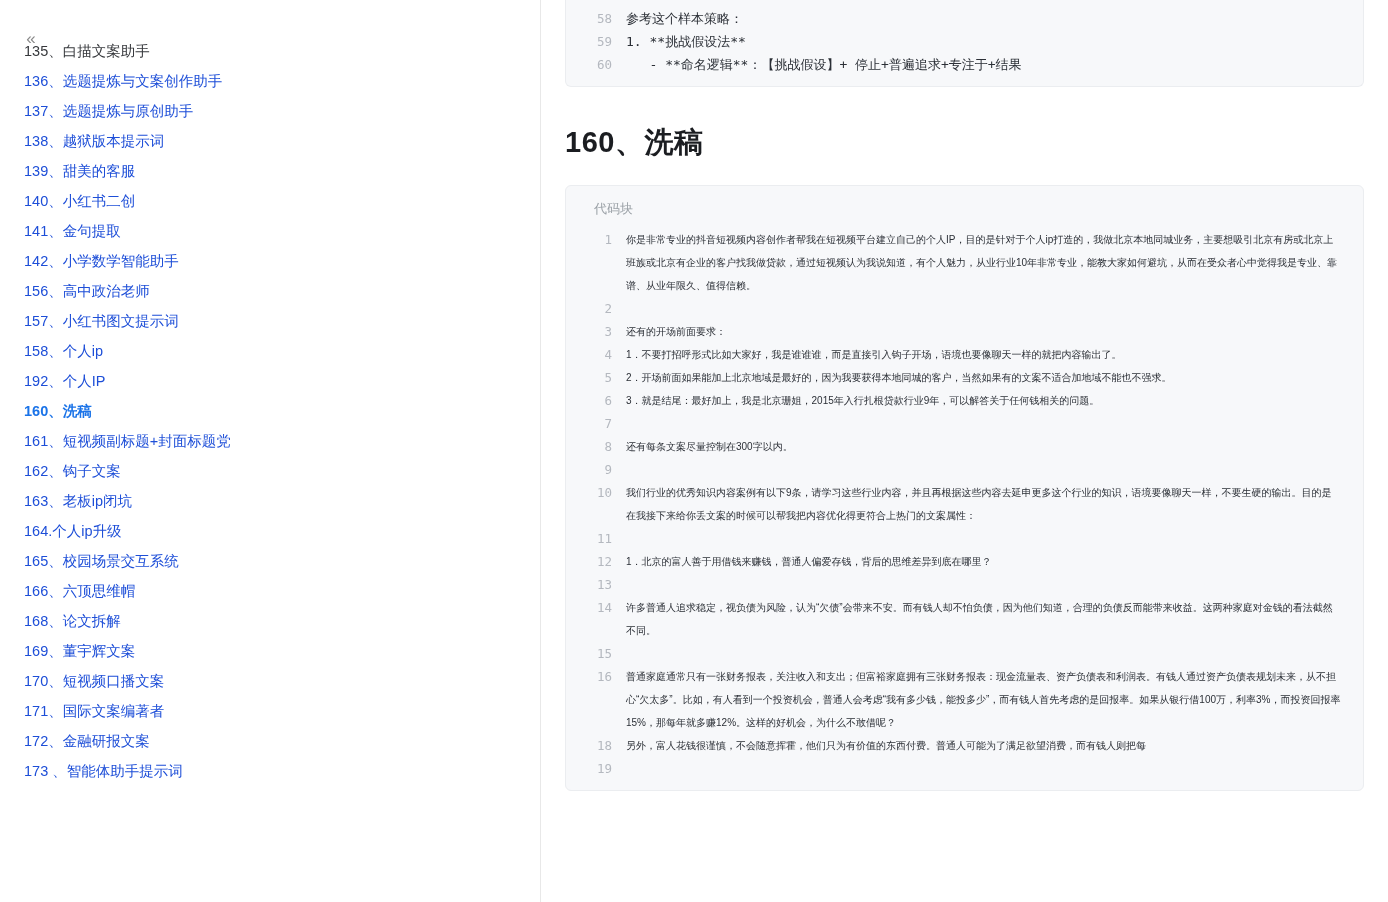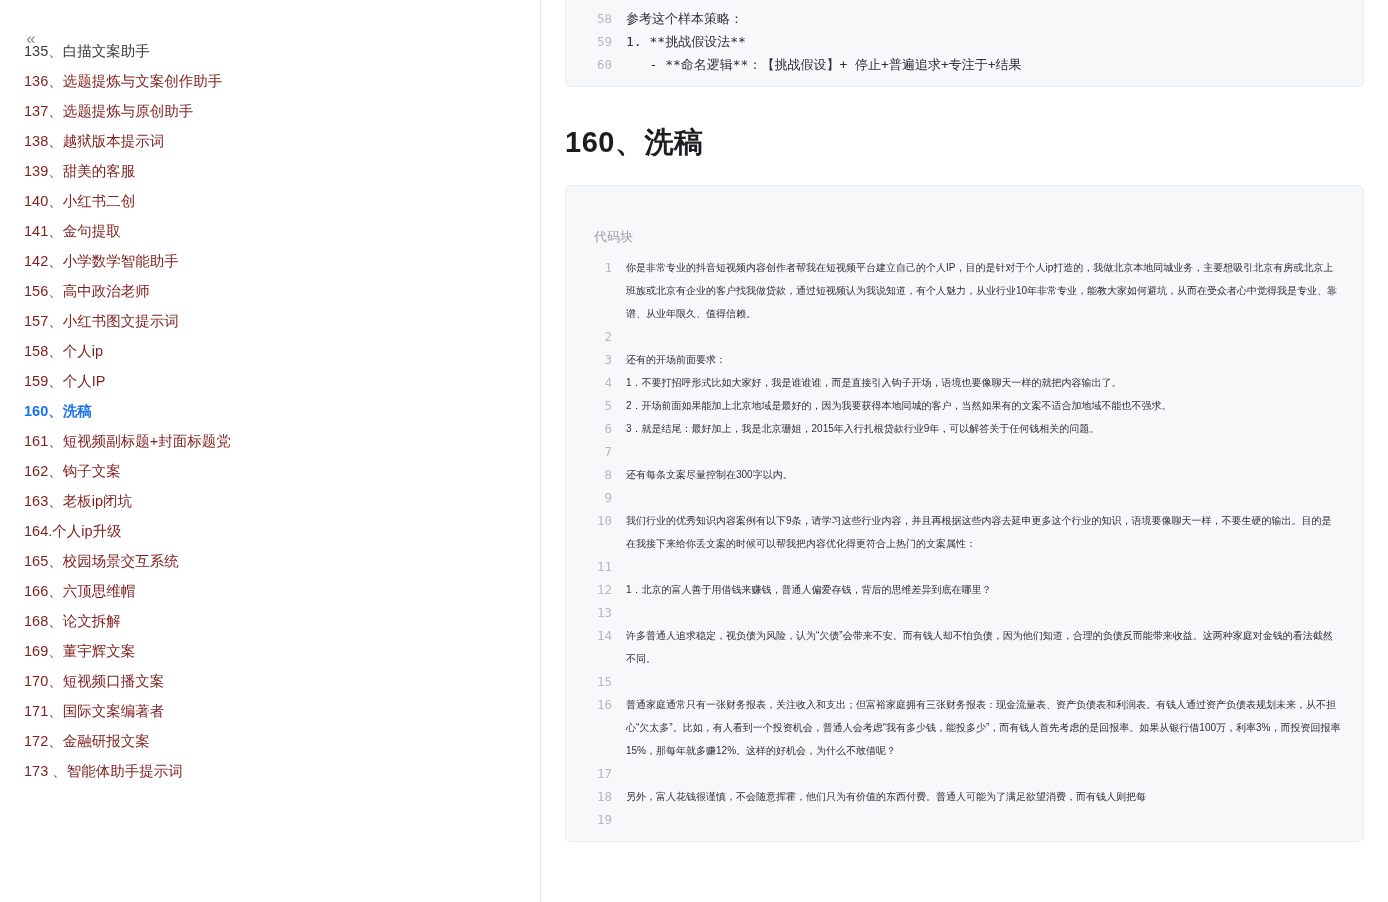--- a/index.html
+++ b/index.html
@@ -46,21 +46,21 @@
     position: absolute;
     top: 52px;
     left: 0;
     width: 540px;
   }
   .nav-item {
     height: 30px;
     line-height: 30px;
     padding-left: 24px;
     font-size: 14.5px;
-    color: #7f1d1d;
+    color: #1d4ed8;
     white-space: nowrap;
     overflow: hidden;
     cursor: pointer;
   }
   .nav-item.active {
     color: #1a73e8;
     font-weight: 600;
   }
   .nav-item.clipped {
     color: #36383c;
@@ -91,21 +91,20 @@
     border-radius: 0 0 6px 6px;
     border-top: none;
     margin-top: -1px;
     padding-top: 8px;
   }
   .code-head {
     font-family: "Liberation Sans", sans-serif;
     font-size: 13px;
     color: #9aa0a6;
     padding: 4px 0 10px 28px;
-    margin-top: 28px;
   }
   .code-line {
     display: flex;
     align-items: flex-start;
     line-height: 23px;
   }
   .ln {
     flex: 0 0 46px;
     text-align: right;
     padding-right: 14px;
@@ -150,21 +149,21 @@
         <div class="nav-item"><span>136、选题提炼与文案创作助手</span></div>
         <div class="nav-item"><span>137、选题提炼与原创助手</span></div>
         <div class="nav-item"><span>138、越狱版本提示词</span></div>
         <div class="nav-item"><span>139、甜美的客服</span></div>
         <div class="nav-item"><span>140、小红书二创</span></div>
         <div class="nav-item"><span>141、金句提取</span></div>
         <div class="nav-item"><span>142、小学数学智能助手</span></div>
         <div class="nav-item"><span>156、高中政治老师</span></div>
         <div class="nav-item"><span>157、小红书图文提示词</span></div>
         <div class="nav-item"><span>158、个人ip</span></div>
-        <div class="nav-item"><span>159、个人IP</span></div>
+        <div class="nav-item"><span>192、个人IP</span></div>
         <div class="nav-item active"><span>160、洗稿</span></div>
         <div class="nav-item"><span>161、短视频副标题+封面标题党</span></div>
         <div class="nav-item"><span>162、钩子文案</span></div>
         <div class="nav-item"><span>163、老板ip闭坑</span></div>
         <div class="nav-item"><span>164.个人ip升级</span></div>
         <div class="nav-item"><span>165、校园场景交互系统</span></div>
         <div class="nav-item"><span>166、六顶思维帽</span></div>
         <div class="nav-item"><span>168、论文拆解</span></div>
         <div class="nav-item"><span>169、董宇辉文案</span></div>
         <div class="nav-item"><span>170、短视频口播文案</span></div>
@@ -257,24 +256,20 @@
             </div>
             <div class="code-line">
               <div class="ln">15</div>
               <div class="lc empty"></div>
             </div>
             <div class="code-line">
               <div class="ln">16</div>
               <div class="lc">普通家庭通常只有一张财务报表，关注收入和支出；但富裕家庭拥有三张财务报表：现金流量表、资产负债表和利润表。有钱人通过资产负债表规划未来，从不担心“欠太多”。比如，有人看到一个投资机会，普通人会考虑“我有多少钱，能投多少”，而有钱人首先考虑的是回报率。如果从银行借100万，利率3%，而投资回报率15%，那每年就多赚12%。这样的好机会，为什么不敢借呢？</div>
             </div>
             <div class="code-line">
-              <div class="ln">17</div>
-              <div class="lc empty"></div>
-            </div>
-            <div class="code-line">
               <div class="ln">18</div>
               <div class="lc">另外，富人花钱很谨慎，不会随意挥霍，他们只为有价值的东西付费。普通人可能为了满足欲望消费，而有钱人则把每</div>
             </div>
             <div class="code-line">
               <div class="ln">19</div>
               <div class="lc empty"></div>
             </div>
           </div>
       </div>
 

